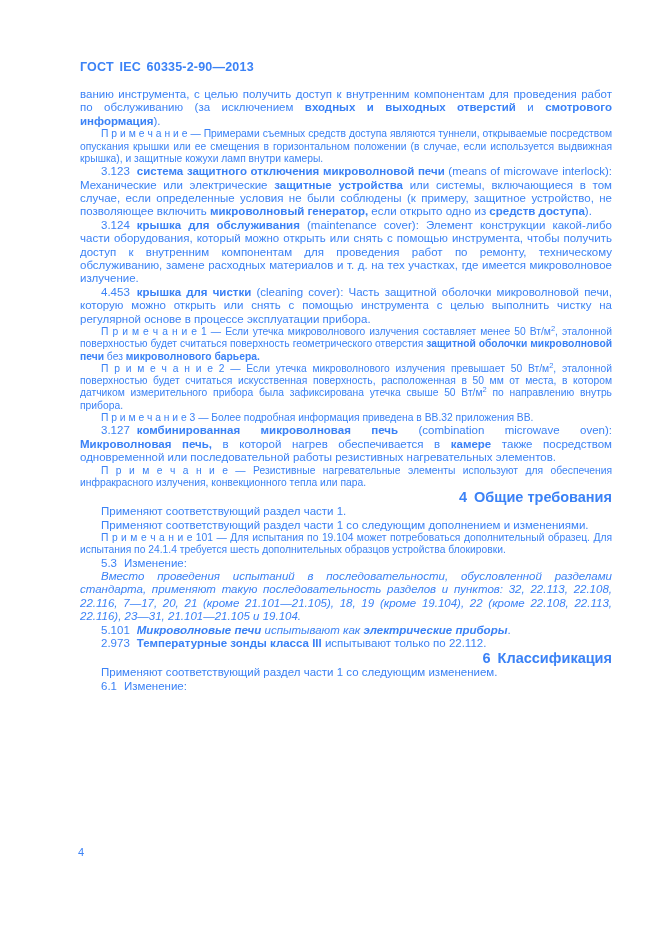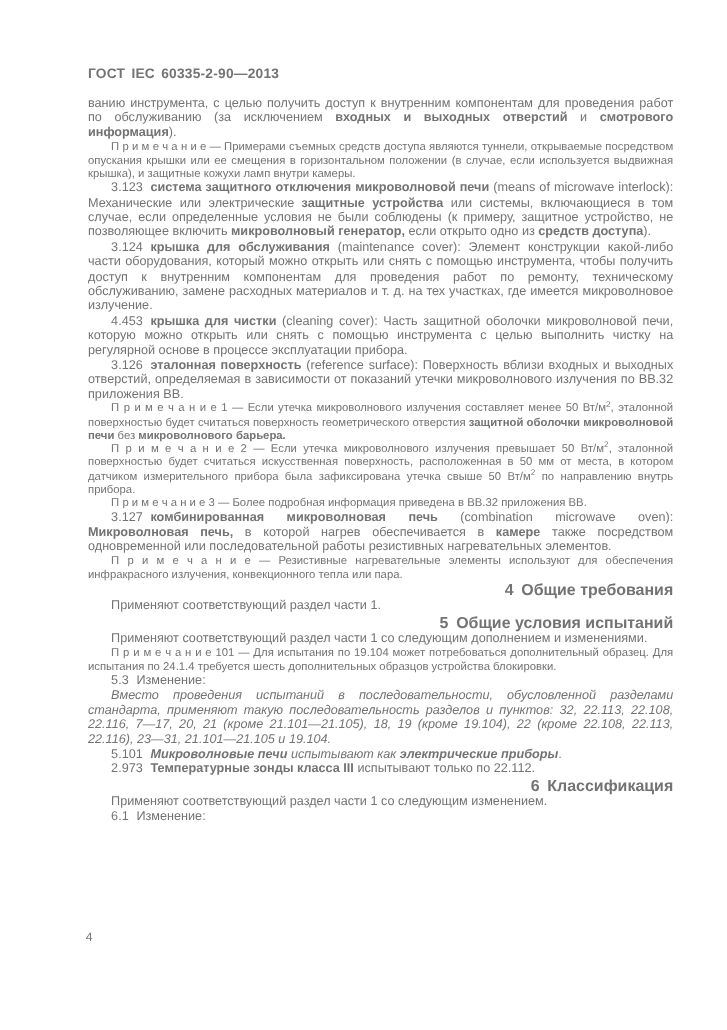--- a/index.html
+++ b/index.html
@@ -5,21 +5,21 @@
   html, body {
     margin: 0;
     padding: 0;
     background: #ffffff;
   }
   .page {
     position: relative;
     width: 661px;
     height: 936px;
     background: #ffffff;
-    color: #737373;
+    color: #3b82f6;
     font-family: "Liberation Sans", sans-serif;
     overflow: hidden;
   }
   .doc-header {
     position: absolute;
     left: 80px;
     top: 60px;
     font-size: 12.5px;
     font-weight: bold;
     letter-spacing: 0.2px;
@@ -74,29 +74,27 @@
 
 <div class="page">
   <div class="doc-header">ГОСТ IEC 60335-2-90—2013</div>
 
   <div class="content" id="doc">
       <p class="paragraph"><span>ванию инструмента, с целью получить доступ к внутренним компонентам для проведения работ по обслуживанию (за исключением </span><span class="b">входных и выходных отверстий</span><span> и </span><span class="b">смотрового информация</span><span>).</span></p>
       <p class="note"><span>П р и м е ч а н и е — Примерами съемных средств доступа являются туннели, открываемые посредством опускания крышки или ее смещения в горизонтальном положении (в случае, если используется выдвижная крышка), и защитные кожухи ламп внутри камеры.</span></p>
       <p class="paragraph indent"><span class="num">3.123</span><span class="b">система защитного отключения микроволновой печи</span><span> (means of microwave interlock): Механические или электрические </span><span class="b">защитные устройства</span><span> или системы, включающиеся в том случае, если определенные условия не были соблюдены (к примеру, защитное устройство, не позволяющее включить </span><span class="b">микроволновый генератор,</span><span> если открыто одно из </span><span class="b">средств доступа</span><span>).</span></p>
       <p class="paragraph indent"><span class="num">3.124</span><span class="b">крышка для обслуживания</span><span> (maintenance cover): Элемент конструкции какой-либо части оборудования, который можно открыть или снять с помощью инструмента, чтобы получить доступ к внутренним компонентам для проведения работ по ремонту, техническому обслуживанию, замене расходных материалов и т. д. на тех участках, где имеется микроволновое излучение.</span></p>
       <p class="paragraph indent"><span class="num">4.453</span><span class="b">крышка для чистки</span><span> (cleaning cover): Часть защитной оболочки микроволновой печи, которую можно открыть или снять с помощью инструмента с целью выполнить чистку на регулярной основе в процессе эксплуатации прибора.</span></p>
-      <p class="paragraph indent"><span class="num">3.126</span><span class="b">эталонная поверхность</span><span> (reference surface): Поверхность вблизи входных и выходных отверстий, определяемая в зависимости от показаний утечки микроволнового излучения по BB.32 приложения BB.</span></p>
       <p class="note"><span>П р и м е ч а н и е 1 — Если утечка микроволнового излучения составляет менее 50 Вт/м</span><sup>2</sup><span>, эталонной поверхностью будет считаться поверхность геометрического отверстия </span><span class="b">защитной оболочки микроволновой</span><span> </span><span class="b">печи</span><span> без </span><span class="b">микроволнового барьера.</span></p>
       <p class="note"><span>П р и м е ч а н и е 2 — Если утечка микроволнового излучения превышает 50 Вт/м</span><sup>2</sup><span>, эталонной поверхностью будет считаться искусственная поверхность, расположенная в 50 мм от места, в котором датчиком измерительного прибора была зафиксирована утечка свыше 50 Вт/м</span><sup>2</sup><span> по направлению внутрь прибора.</span></p>
       <p class="note"><span>П р и м е ч а н и е 3 — Более подробная информация приведена в BB.32 приложения BB.</span></p>
       <p class="paragraph indent"><span class="num">3.127</span><span class="b">комбинированная микроволновая печь</span><span> (combination microwave oven): </span><span class="b">Микроволновая печь,</span><span> в которой нагрев обеспечивается в </span><span class="b">камере</span><span> также посредством одновременной или последовательной работы резистивных нагревательных элементов.</span></p>
       <p class="note"><span>П р и м е ч а н и е — Резистивные нагревательные элементы используют для обеспечения инфракрасного излучения, конвекционного тепла или пара.</span></p>
       <p class="heading"><span class="num">4</span><span>Общие требования</span></p>
       <p class="paragraph indent"><span>Применяют соответствующий раздел части 1.</span></p>
-      <p class="heading"><span class="num">5</span><span>Общие условия испытаний</span></p>
       <p class="paragraph indent"><span>Применяют соответствующий раздел части 1 со следующим дополнением и изменениями.</span></p>
       <p class="note"><span>П р и м е ч а н и е 101 — Для испытания по 19.104 может потребоваться дополнительный образец. Для испытания по 24.1.4 требуется шесть дополнительных образцов устройства блокировки.</span></p>
       <p class="paragraph indent"><span class="num">5.3</span><span>Изменение:</span></p>
       <p class="paragraph indent italic"><span>Вместо проведения испытаний в последовательности, обусловленной разделами стандарта, применяют такую последовательность разделов и пунктов: 32, 22.113, 22.108, 22.116, 7—17, 20, 21 (кроме 21.101—21.105), 18, 19 (кроме 19.104), 22 (кроме 22.108, 22.113, 22.116), 23—31, 21.101—21.105 и 19.104.</span></p>
       <p class="paragraph indent"><span class="num">5.101</span><span class="b i">Микроволновые печи</span><span class="i"> испытывают как </span><span class="b i">электрические приборы</span><span>.</span></p>
       <p class="paragraph indent"><span class="num">2.973</span><span class="b">Температурные зонды класса III</span><span> испытывают только по 22.112.</span></p>
       <p class="heading"><span class="num">6</span><span>Классификация</span></p>
       <p class="paragraph indent"><span>Применяют соответствующий раздел части 1 со следующим изменением.</span></p>
       <p class="paragraph indent"><span class="num">6.1</span><span>Изменение:</span></p>
     </div>

